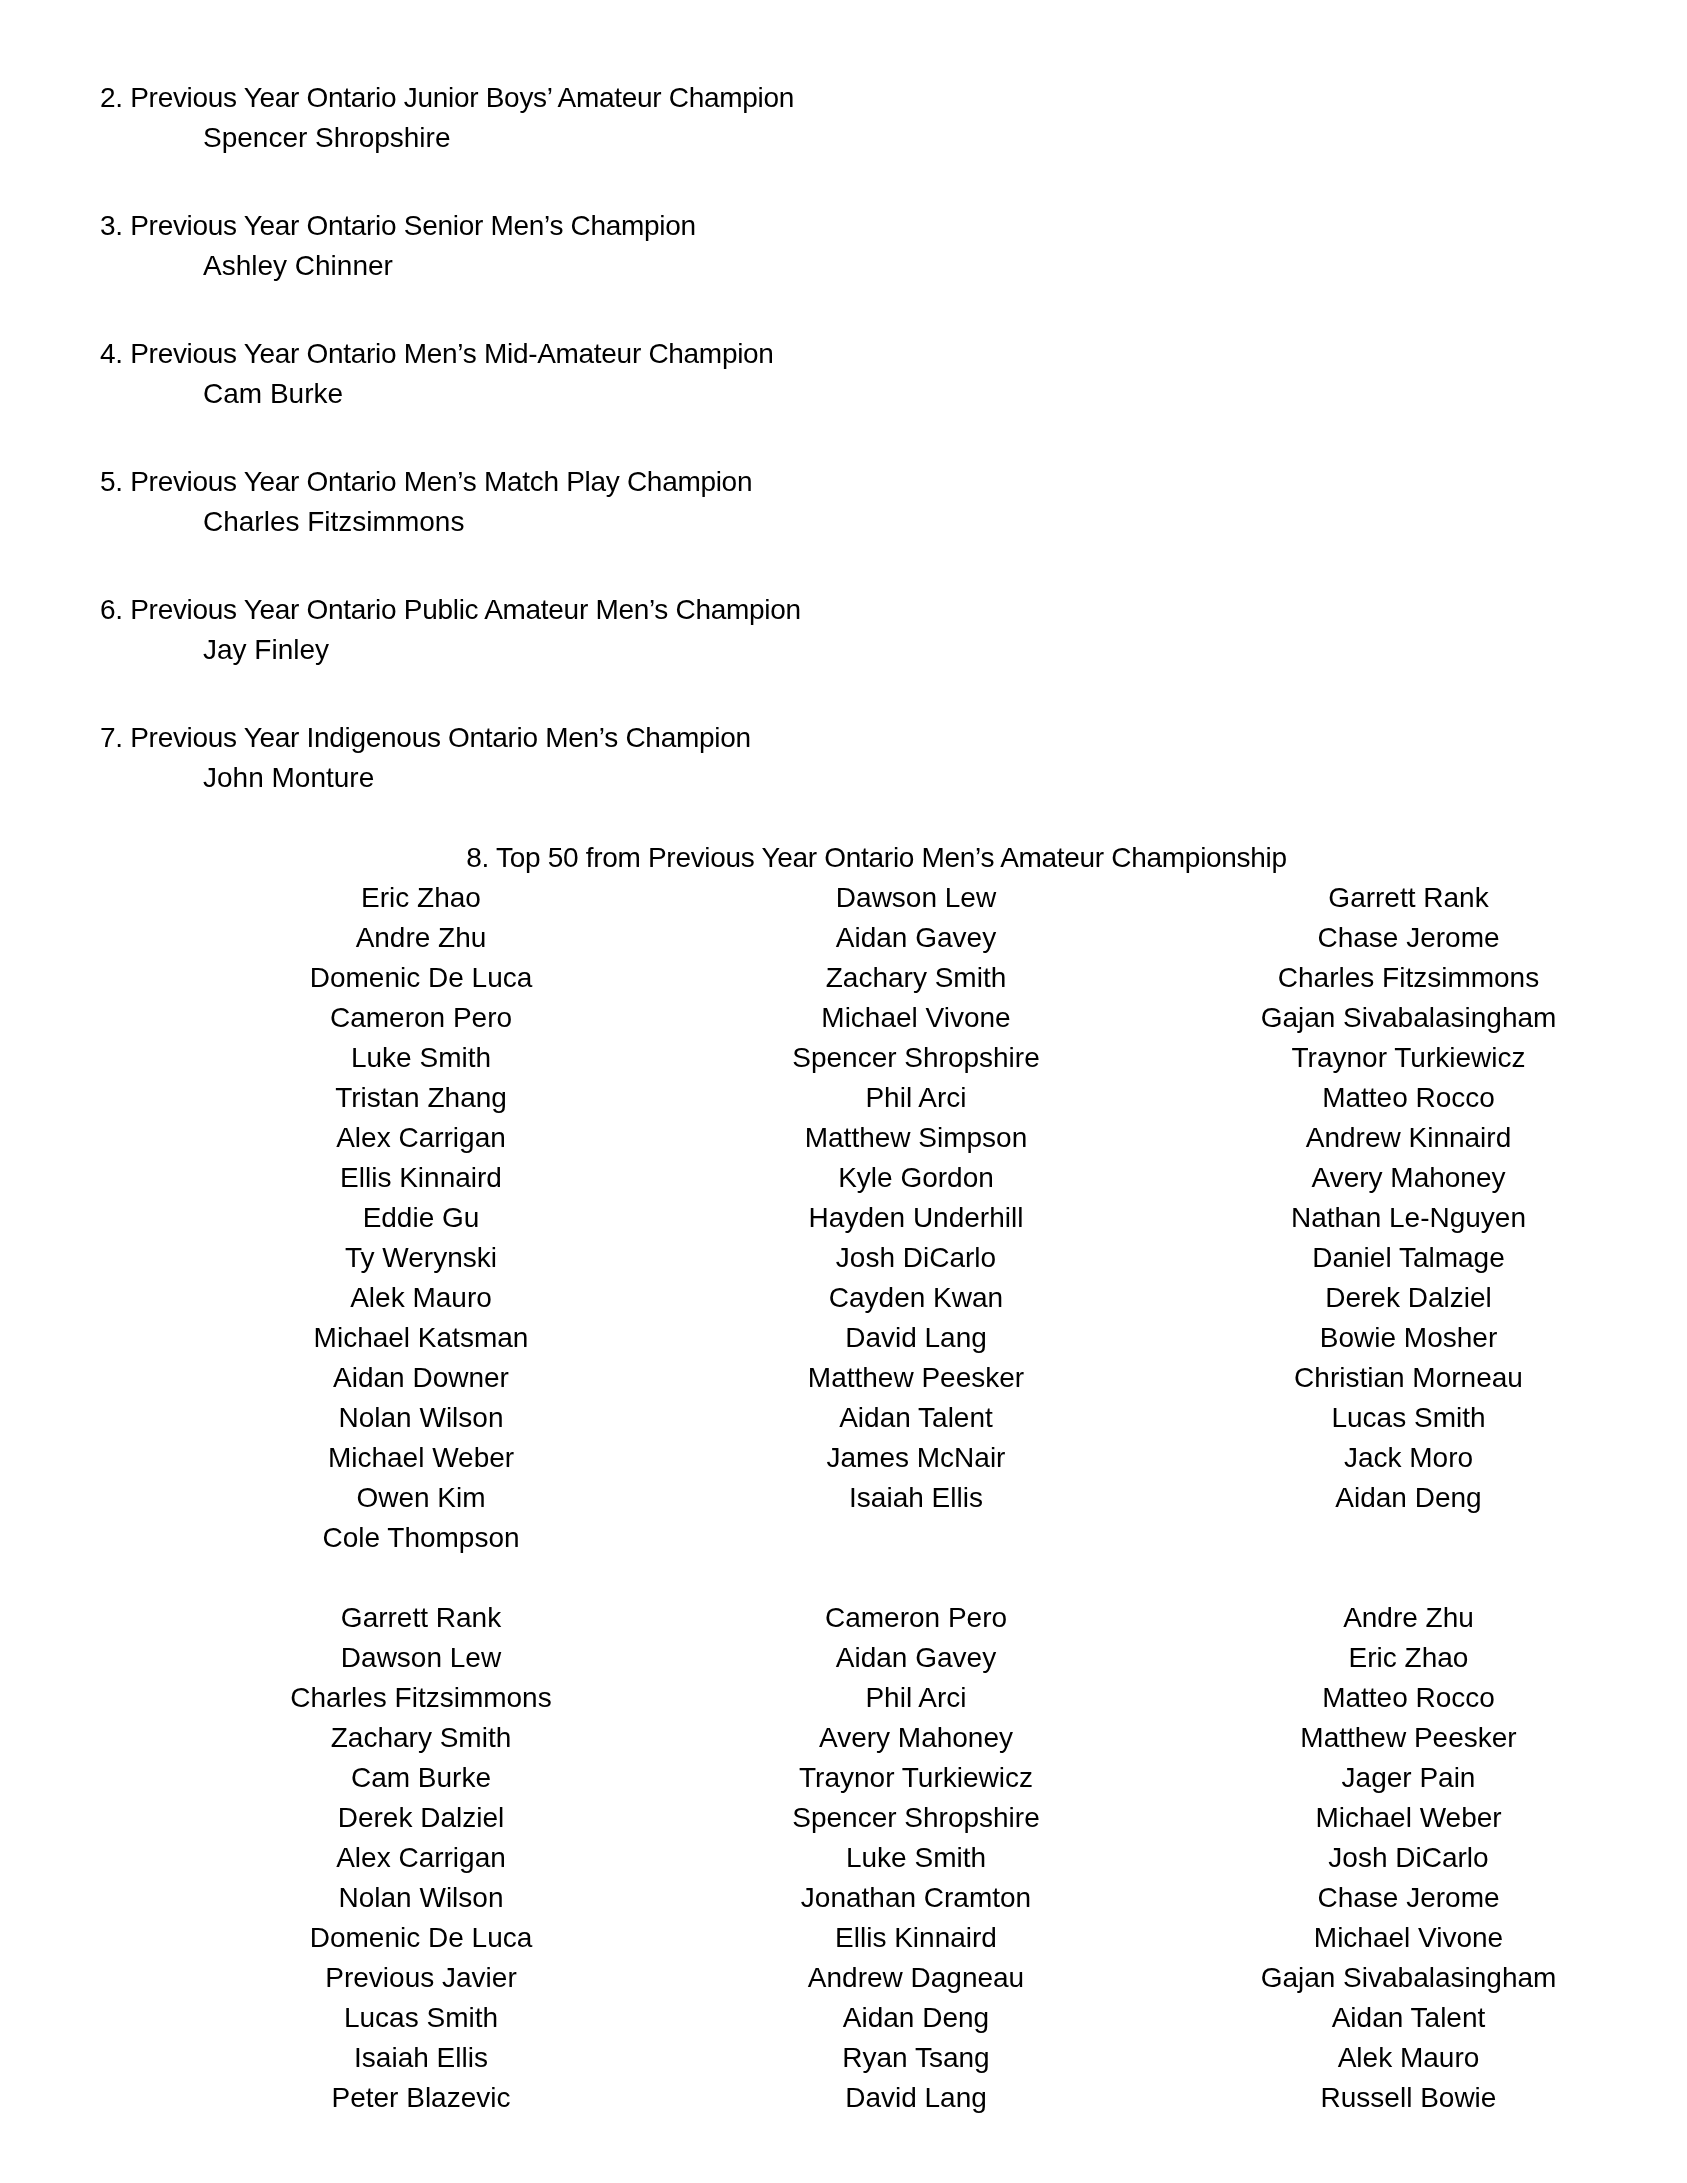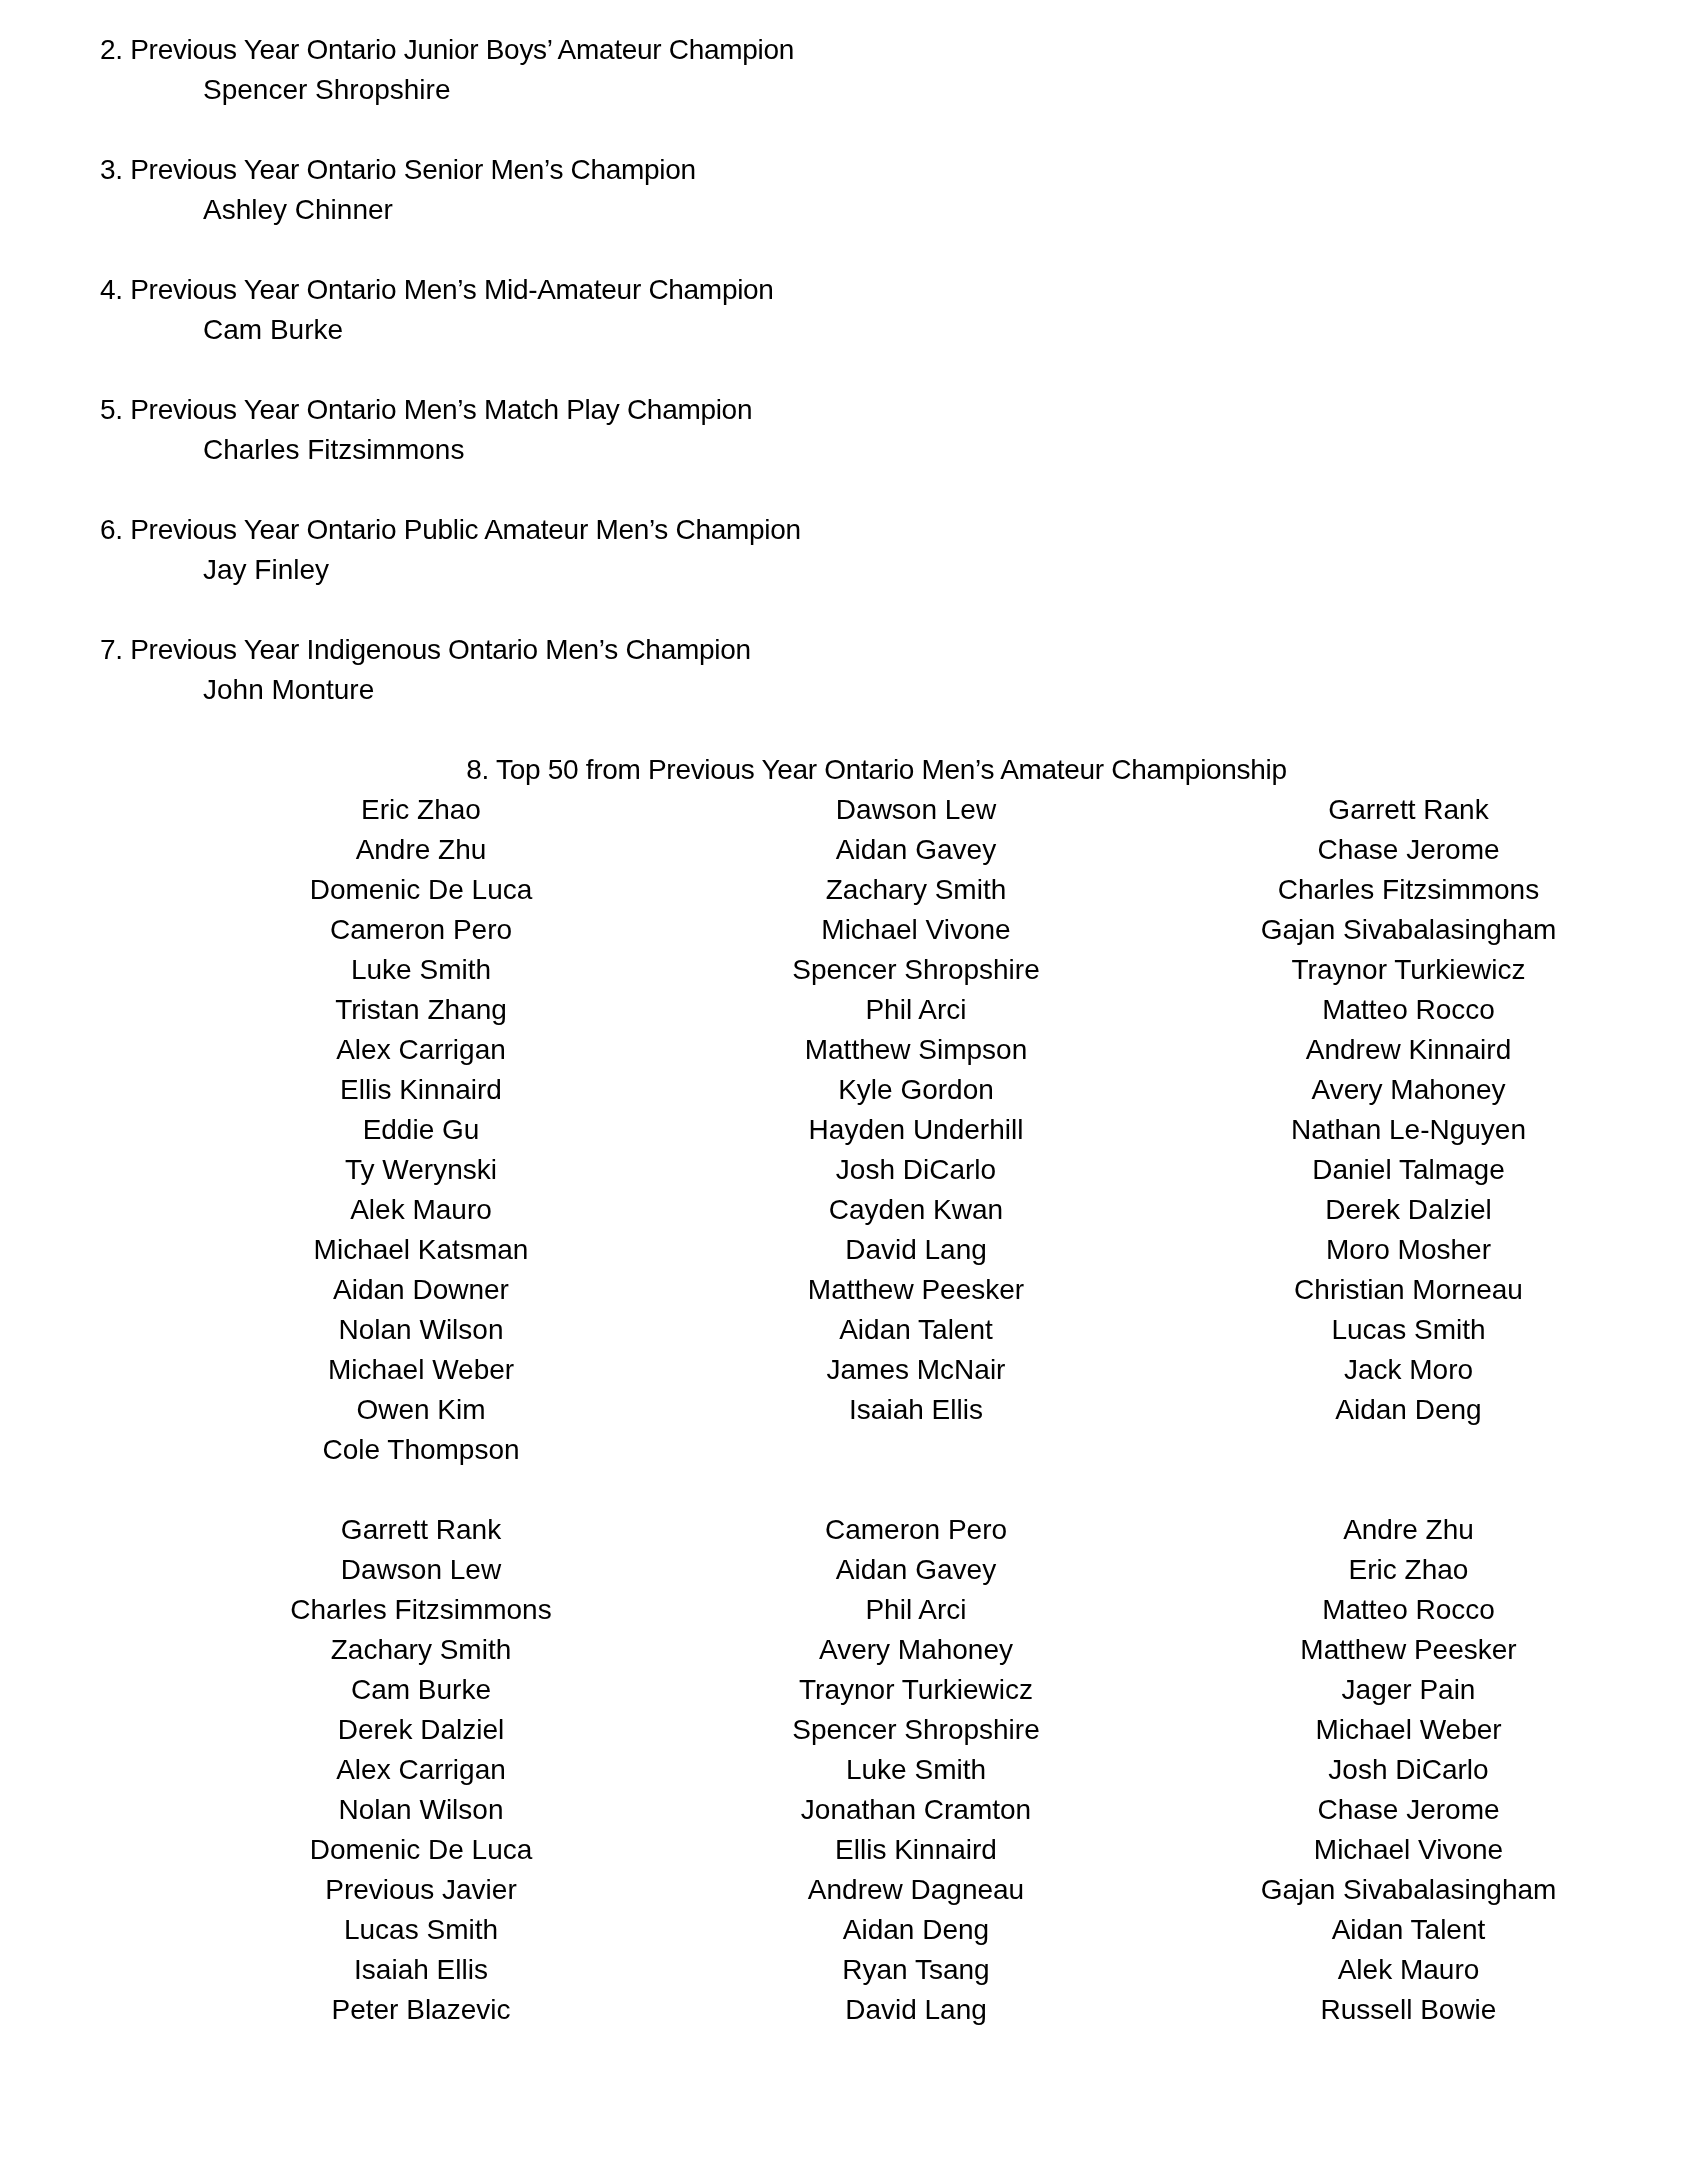--- a/index.html
+++ b/index.html
@@ -9,21 +9,21 @@
     height: 2183px;
     background: #ffffff;
     box-sizing: border-box;
     padding: 30px 34px 0 100px;
     font-family: "Liberation Sans", sans-serif;
     font-size: 28px;
     line-height: 40px;
     color: #000000;
     overflow: hidden;
   }
-  .champ-section { margin-bottom: 40px; }
+  .champ-section { margin-bottom: 40px; margin-top: 48px; }
   .section-heading { white-space: nowrap; letter-spacing: -0.3px; }
   .champion-name { margin-left: 103px; }
   .qual-section { margin-bottom: 40px; text-align: center; }
   .name-columns { display: flex; margin-left: 74px; }
   .name-col-1 { width: 494px; flex: 0 0 auto; }
   .name-col-2 { width: 496px; flex: 0 0 auto; }
   .name-col-3 { flex: 1 1 auto; }
   .name-row { white-space: nowrap; }
 </style>
 </head>
@@ -106,21 +106,21 @@
           <div class="name-row">Chase Jerome</div>
           <div class="name-row">Charles Fitzsimmons</div>
           <div class="name-row">Gajan Sivabalasingham</div>
           <div class="name-row">Traynor Turkiewicz</div>
           <div class="name-row">Matteo Rocco</div>
           <div class="name-row">Andrew Kinnaird</div>
           <div class="name-row">Avery Mahoney</div>
           <div class="name-row">Nathan Le-Nguyen</div>
           <div class="name-row">Daniel Talmage</div>
           <div class="name-row">Derek Dalziel</div>
-          <div class="name-row">Moro Mosher</div>
+          <div class="name-row">Bowie Mosher</div>
           <div class="name-row">Christian Morneau</div>
           <div class="name-row">Lucas Smith</div>
           <div class="name-row">Jack Moro</div>
           <div class="name-row">Aidan Deng</div>
         </div>
     </div>
   </div>
 
   <div class="qual-section">
     <div class="name-columns">

